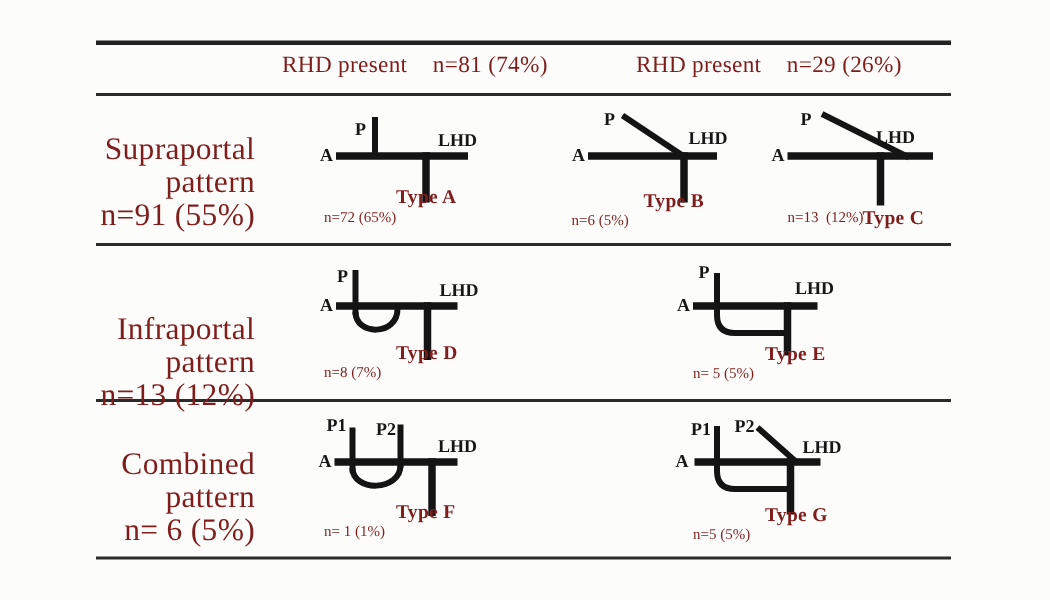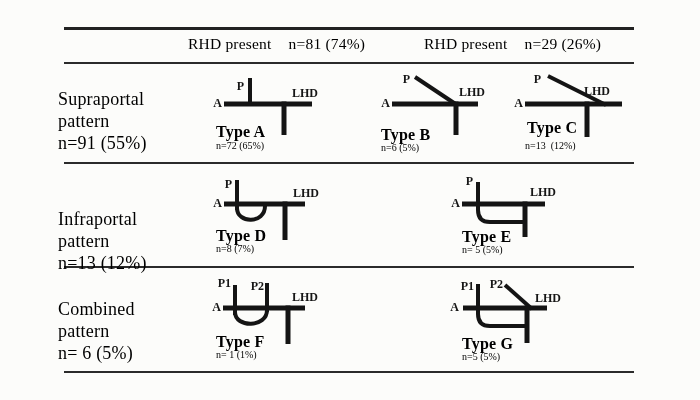--- a/index.html
+++ b/index.html
@@ -1,32 +1,32 @@
 <!DOCTYPE html>
 <html><head>
 <meta charset="utf-8">
 <style>
   html,body{margin:0;padding:0;background:#f7f7f5;}
   .fig{
     position:relative;width:700px;height:400px;overflow:hidden;
     background:#fcfcfa;
-    font-family:"Liberation Serif", serif;color:#000000;
+    font-family:"Liberation Serif", serif;color:#7f1d1d;
   }
   .rule{position:absolute;left:64px;width:570px;height:2px;background:#2b2b2b;}
   .rule.thick{height:3px;background:#222;}
   .hdr{position:absolute;top:35px;display:flex;gap:17px;font-size:15.5px;letter-spacing:.2px;}
   .rowlabel{
-    position:absolute;left:58px;width:112px;text-align:left;
-    font-size:18px;line-height:22px;letter-spacing:.2px;
+    position:absolute;left:58px;width:112px;text-align:right;
+    font-size:21px;line-height:22px;letter-spacing:.2px;
   }
   .cell{position:absolute;width:150px;height:95px;}
   .cell svg{position:absolute;left:0;top:0;}
   .duct{stroke:#141414;stroke-width:5;}
   .duct.thin{stroke-width:4;fill:none;}
-  .tname{position:absolute;font-weight:bold;font-size:16px;letter-spacing:.2px;white-space:pre;}
+  .tname{position:absolute;font-weight:bold;font-size:13px;letter-spacing:.2px;white-space:pre;margin-left:48px;}
   .tcount{position:absolute;font-size:10px;white-space:pre;}
   svg text{font-family:"Liberation Serif", serif;font-size:12px;font-weight:600;fill:#161616;}
   svg text.end{text-anchor:end;}
 </style>
 </head>
 <body>
 
 <div class="fig">
 
   <div class="rule thick" style="top:27px"></div>
@@ -88,21 +88,21 @@
 
   <div class="cell" style="left:505px;top:68px">
     <svg width="150" height="95" viewBox="0 0 150 95">
       <line class="duct" x1="20" y1="36" x2="117" y2="36"></line>
       <line class="duct thin" x1="43" y1="8" x2="101" y2="37"></line>
       <line class="duct" x1="82" y1="33.5" x2="82" y2="69"></line>
       <text class="end" x="36" y="15">P</text>
       <text class="end" x="18" y="39">A</text>
       <text x="79" y="27">LHD</text>
     </svg>
-    <div class="tname" style="left:22px;top:51px">Type C</div>
+    <div class="tname" style="left:22px;top:69px">Type C</div>
     <div class="tcount" style="left:20px;top:72px">n=13  (12%)</div>
   </div>
 
   <div class="cell" style="left:204px;top:168px">
     <svg width="150" height="95" viewBox="0 0 150 95">
       <line class="duct" x1="20" y1="36" x2="101" y2="36"></line>
       <line class="duct thin" x1="33" y1="12" x2="33" y2="42"></line>
       <path class="duct thin" d="M33,40 C33,56 61,56 61,38"></path>
       <line class="duct" x1="81" y1="33.5" x2="81" y2="72"></line>
       <text class="end" x="28" y="20">P</text>

